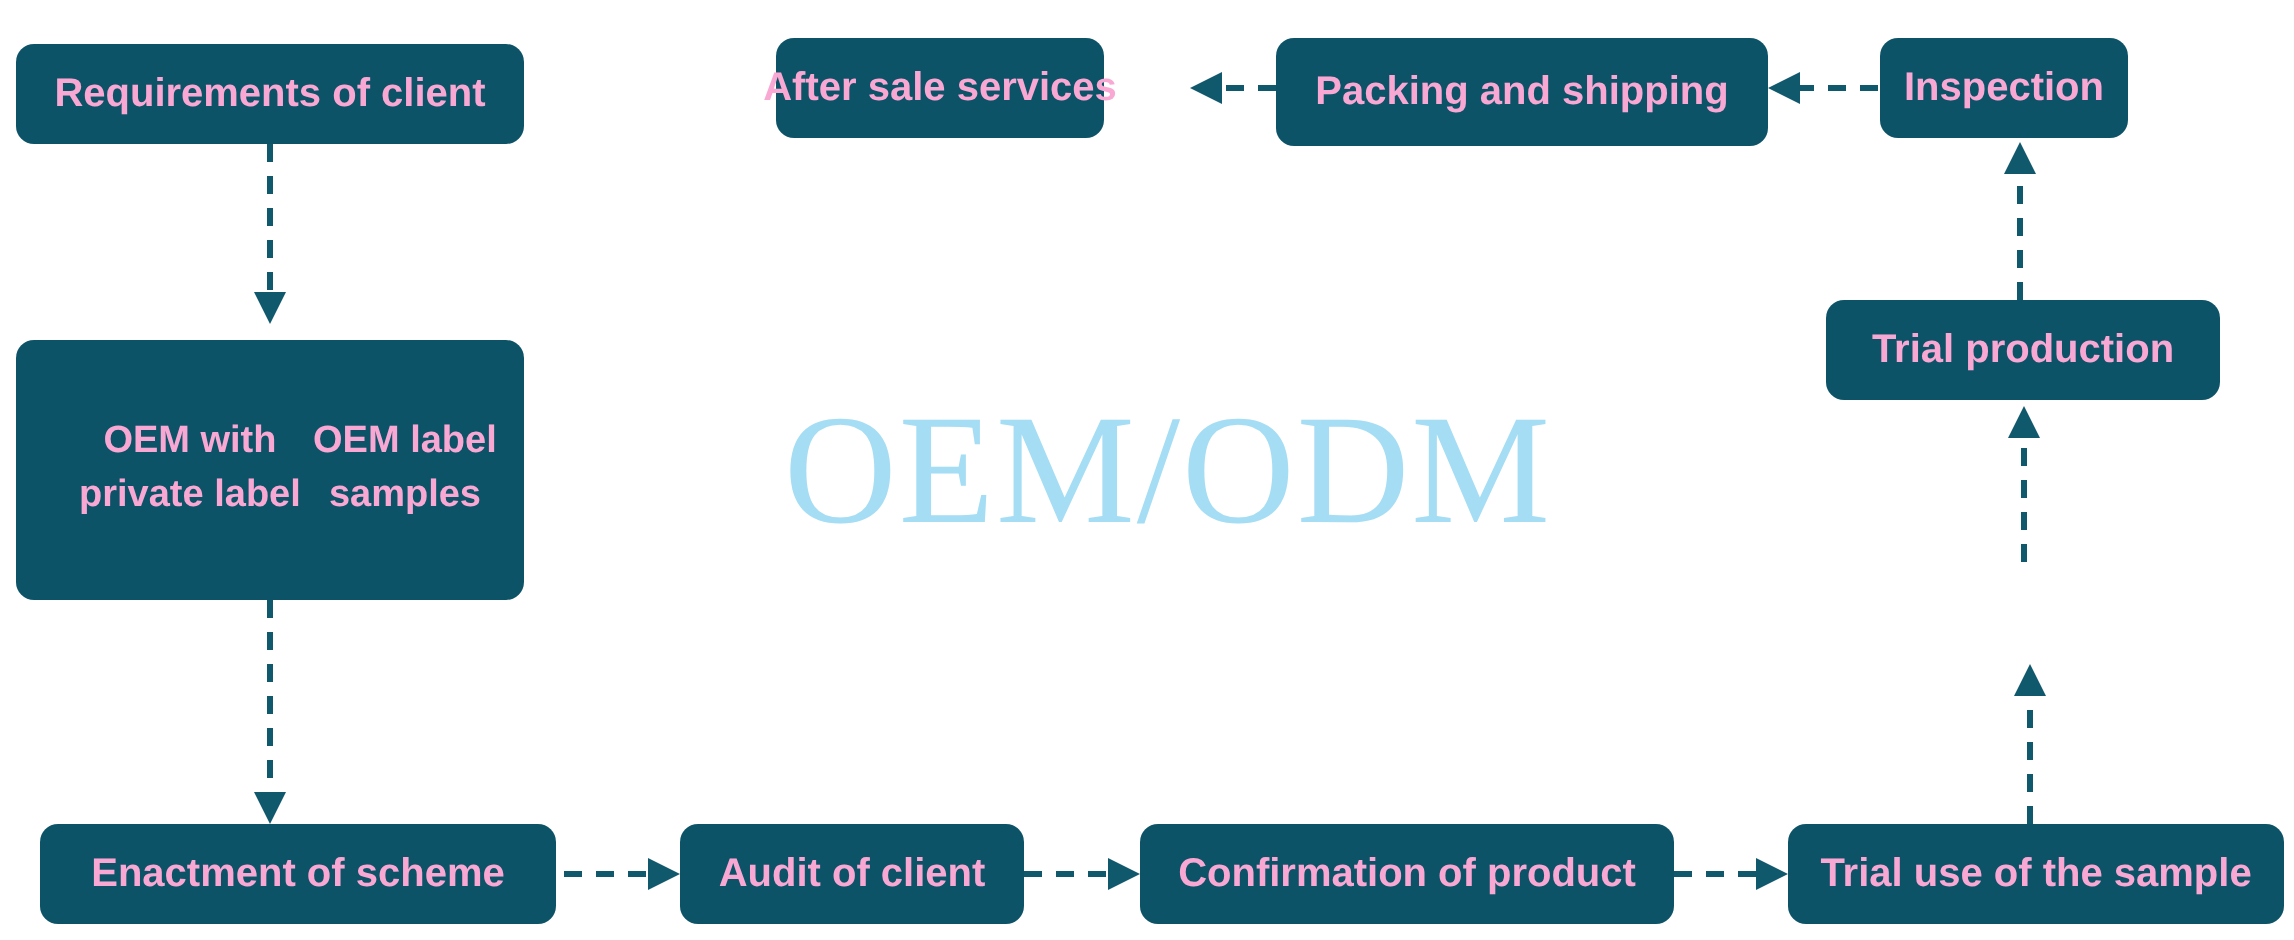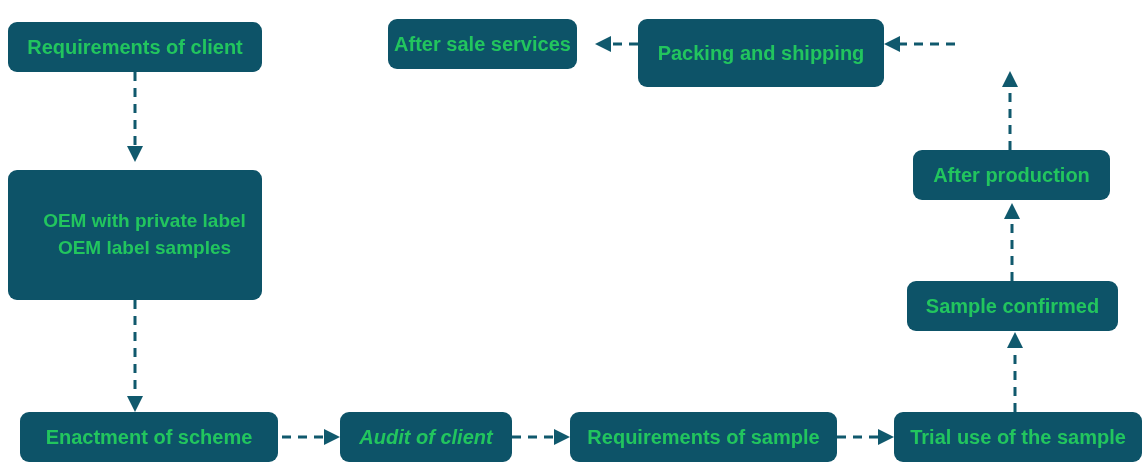--- a/index.html
+++ b/index.html
@@ -20,34 +20,34 @@
     color:#a5ddf4;
     white-space:nowrap;
     letter-spacing:1px;
     user-select:none;
   }
 
   .node{
     position:absolute;
     background:#0d5368;
     border-radius:9px;
-    color:#22c55e;
+    color:#f9a8d4;
     display:flex;
     align-items:center;
     justify-content:center;
     text-align:center;
     font-size:20px;
     font-weight:600;
     line-height:1.32;
     box-sizing:border-box;
     padding:0 10px;
     white-space:nowrap;
   }
   .node.multi{
-    flex-direction:column;
+    flex-direction:row;
     white-space:normal;
     font-size:19px;
     line-height:1.42;
     padding-left:29px;
   }
   .node.multi span{display:block;}
 
   svg.edges{
     position:absolute;left:0;top:0;
     width:1147px;height:470px;
@@ -59,20 +59,21 @@
     stroke-dasharray:9 7;
     fill:none;
   }
   .head{fill:#10596d;}
 </style>
 </head>
 <body>
 
 <div id="canvas">
 
+  <div class="watermark" style="left:392px;top:196px;">OEM/ODM</div>
 
   <svg class="edges" viewBox="0 0 1147 470">
 
     <g>
       <line class="dash" x1="135" y1="72" x2="135" y2="148"></line>
       <polygon class="head" points="135,162 127,146 143,146"></polygon>
     </g>
 
     <g>
       <line class="dash" x1="135" y1="300" x2="135" y2="398"></line>
@@ -126,42 +127,42 @@
 
   <div class="node multi" style="left:8px;top:170px;width:254px;height:130px;">
     <span>OEM with private label</span>
     <span>OEM label samples</span>
   </div>
 
   <div class="node" style="left:20px;top:412px;width:258px;height:50px;">
     <span>Enactment of scheme</span>
   </div>
 
-  <div class="node" style="left:340px;top:412px;width:172px;height:50px;font-style:italic;">
+  <div class="node" style="left:340px;top:412px;width:172px;height:50px;">
     <span>Audit of client</span>
   </div>
 
   <div class="node" style="left:570px;top:412px;width:267px;height:50px;">
-    <span>Requirements of sample</span>
+    <span>Confirmation of product</span>
   </div>
 
   <div class="node" style="left:894px;top:412px;width:248px;height:50px;">
     <span>Trial use of the sample</span>
   </div>
 
-  <div class="node" style="left:907px;top:281px;width:211px;height:50px;">
-    <span>Sample confirmed</span>
+
+  <div class="node" style="left:913px;top:150px;width:197px;height:50px;">
+    <span>Trial production</span>
   </div>
 
-  <div class="node" style="left:913px;top:150px;width:197px;height:50px;">
-    <span>After production</span>
+  <div class="node" style="left:940px;top:19px;width:124px;height:50px;">
+    <span>Inspection</span>
   </div>
 
-
-  <div class="node" style="left:638px;top:19px;width:246px;height:68px;">
+  <div class="node" style="left:638px;top:19px;width:246px;height:54px;">
     <span>Packing and shipping</span>
   </div>
 
-  <div class="node" style="left:388px;top:19px;width:189px;height:50px;">
+  <div class="node" style="left:388px;top:19px;width:164px;height:50px;">
     <span>After sale services</span>
   </div>
 
 </div>
 
 </body></html>

